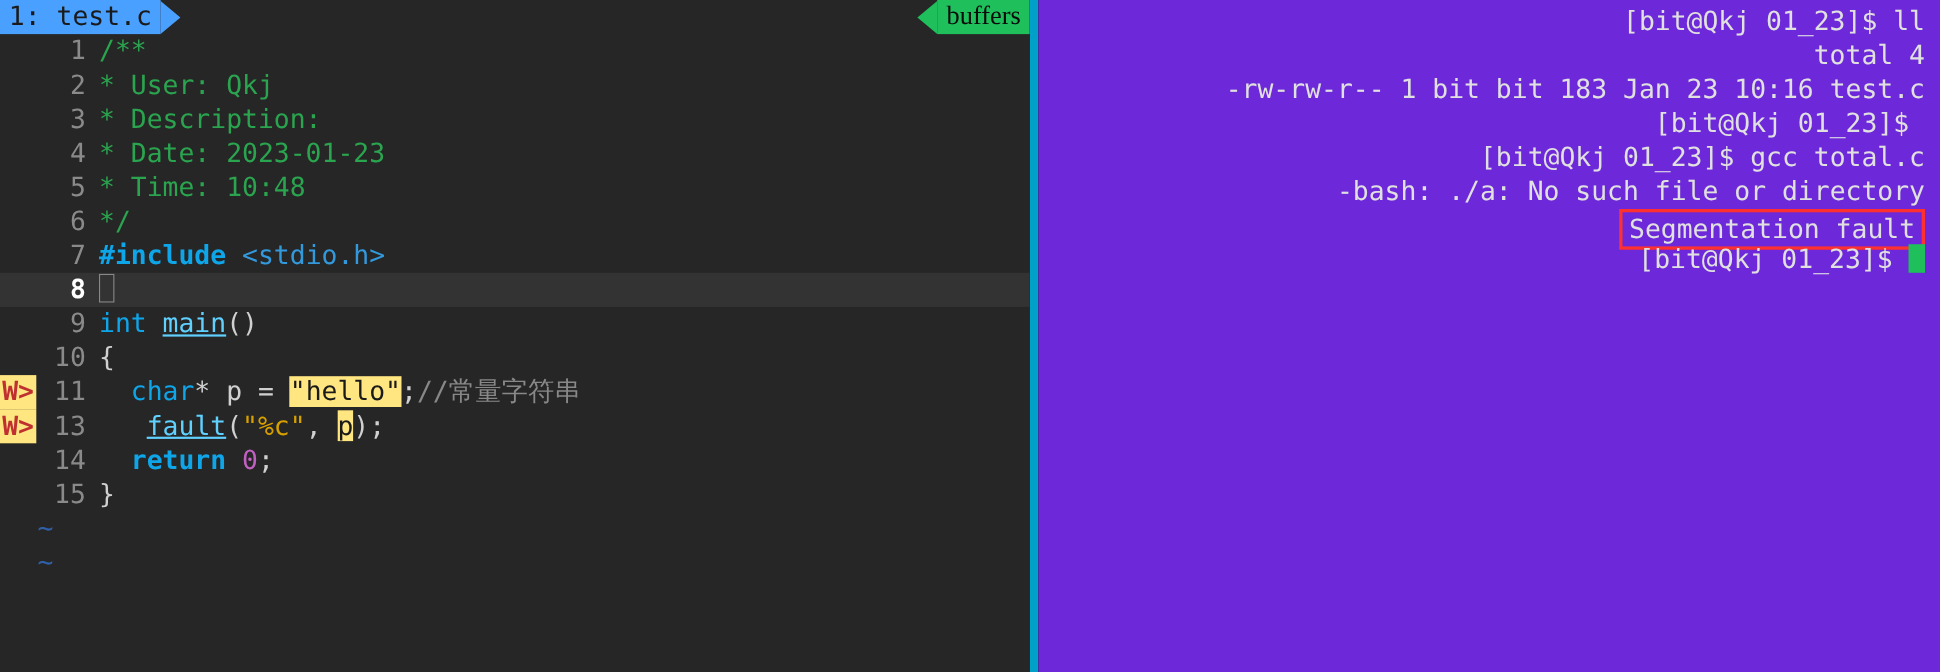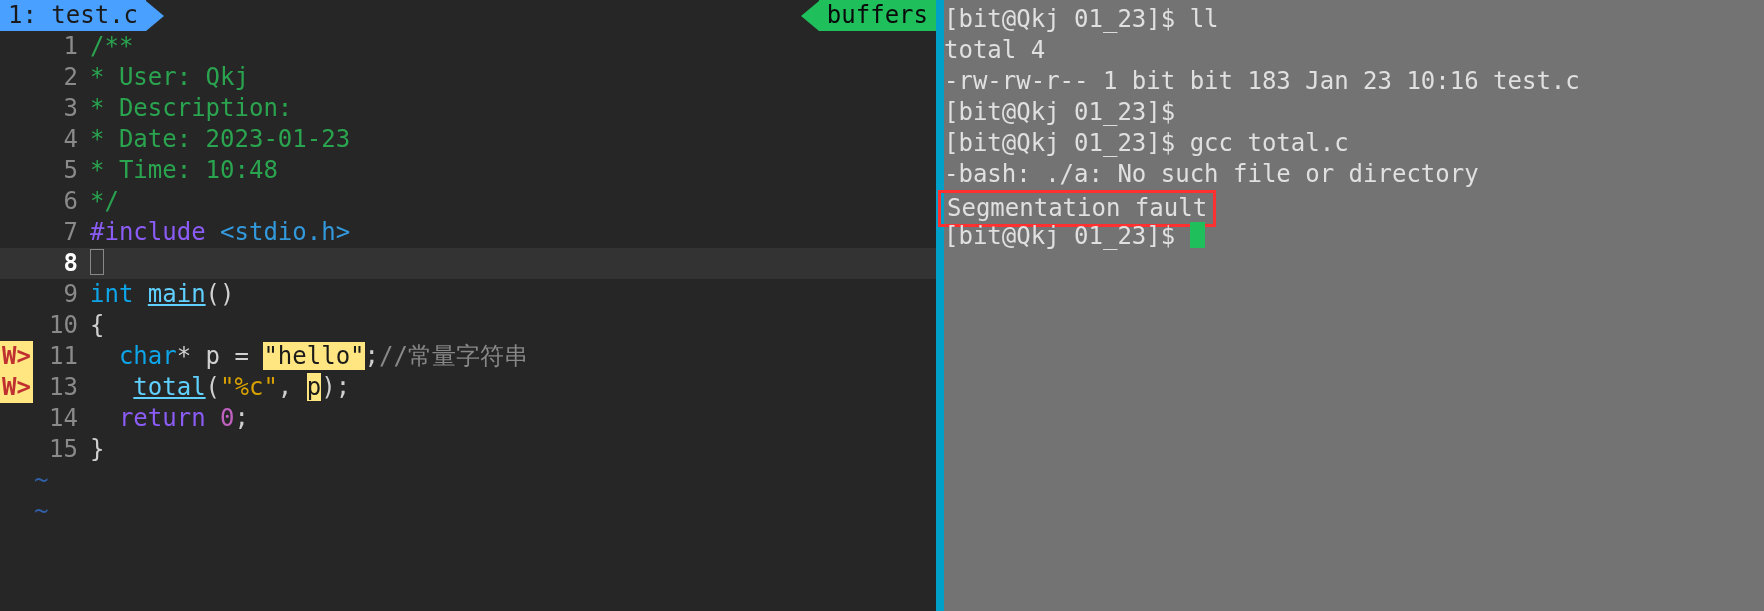--- a/index.html
+++ b/index.html
@@ -27,25 +27,26 @@
     box-sizing: border-box;
   }
   .separator {
     width: 8px;
     height: 100%;
     background: #00a0c8;
   }
   .terminal-pane {
     flex: 1;
     height: 100%;
-    background: #737373;
+    background: #6d28d9;
     color: #e0e0e0;
     box-sizing: border-box;
-    padding: 4px 0;
+    padding: 4px 14px;
     position: relative;
+    text-align: right;
   }
 
   
   .tabbar {
     display: flex;
     justify-content: space-between;
     height: 31px;
     font-weight: normal;
   }
   .tab-left, .tab-right {
@@ -70,20 +71,21 @@
     border-top: 15.5px solid transparent;
     border-bottom: 15.5px solid transparent;
     border-right: 18px solid #1fbf5c;
   }
   .tab-right-body {
     background: #1fbf5c;
     color: #0a0a0a;
     padding: 0 8px;
     height: 31px;
     line-height: 31px;
+    font-family: Liberation Serif, serif;
   }
 
   
   .gutter {
     width: 86px;
     text-align: right;
     color: #8a8a8a;
     padding-right: 8px;
     box-sizing: border-box;
     position: relative;
@@ -114,21 +116,21 @@
     padding-left: 4px;
   }
   .tilde {
     color: #3060a8;
     padding-left: 34px;
     height: 31px;
   }
 
   
   .c-comment  { color: #2aa44f; }
-  .c-keyword  { color: #8b5cf6; }
+  .c-keyword  { color: #0ea5e9; font-weight: bold; }
   .c-type     { color: #0ea5e9; }
   .c-include  { color: #3399dd; }
   .c-func     { color: #60d0ff; text-decoration: underline; }
   .c-string   { color: #d7a000; }
   .c-number   { color: #c060c0; }
   .c-op       { color: #d0d0d0; }
   .c-cncomment{ color: #888888; }
   .hl-yellow  { background: #ffe680; color: #1a1a1a; }
   .cursorbox  { display:inline-block; border:1px solid #888; width:12px; height:24px; vertical-align: -4px; }
 
@@ -205,21 +207,21 @@
         <div class="codeline">
           <div class="gutter">10</div>
           <div class="codecell"><span class="c-op">{</span></div>
         </div>
         <div class="codeline">
           <div class="gutter">11<span class="warn">W&gt;</span></div>
           <div class="codecell"><span class="">  </span><span class="c-type">char</span><span class="c-op">* p = </span><span class="c-string hl-yellow">"hello"</span><span class="c-op">;</span><span class="c-cncomment">//常量字符串</span></div>
         </div>
         <div class="codeline">
           <div class="gutter">13<span class="warn">W&gt;</span></div>
-          <div class="codecell"><span class="">   </span><span class="c-func">total</span><span class="c-op">(</span><span class="c-string">"%c"</span><span class="c-op">, </span><span class="hl-yellow">p</span><span class="c-op">);</span></div>
+          <div class="codecell"><span class="">   </span><span class="c-func">fault</span><span class="c-op">(</span><span class="c-string">"%c"</span><span class="c-op">, </span><span class="hl-yellow">p</span><span class="c-op">);</span></div>
         </div>
         <div class="codeline">
           <div class="gutter">14</div>
           <div class="codecell"><span class="">  </span><span class="c-keyword">return </span><span class="c-number">0</span><span class="c-op">;</span></div>
         </div>
         <div class="codeline">
           <div class="gutter">15</div>
           <div class="codecell"><span class="c-op">}</span></div>
         </div>
       </div>

